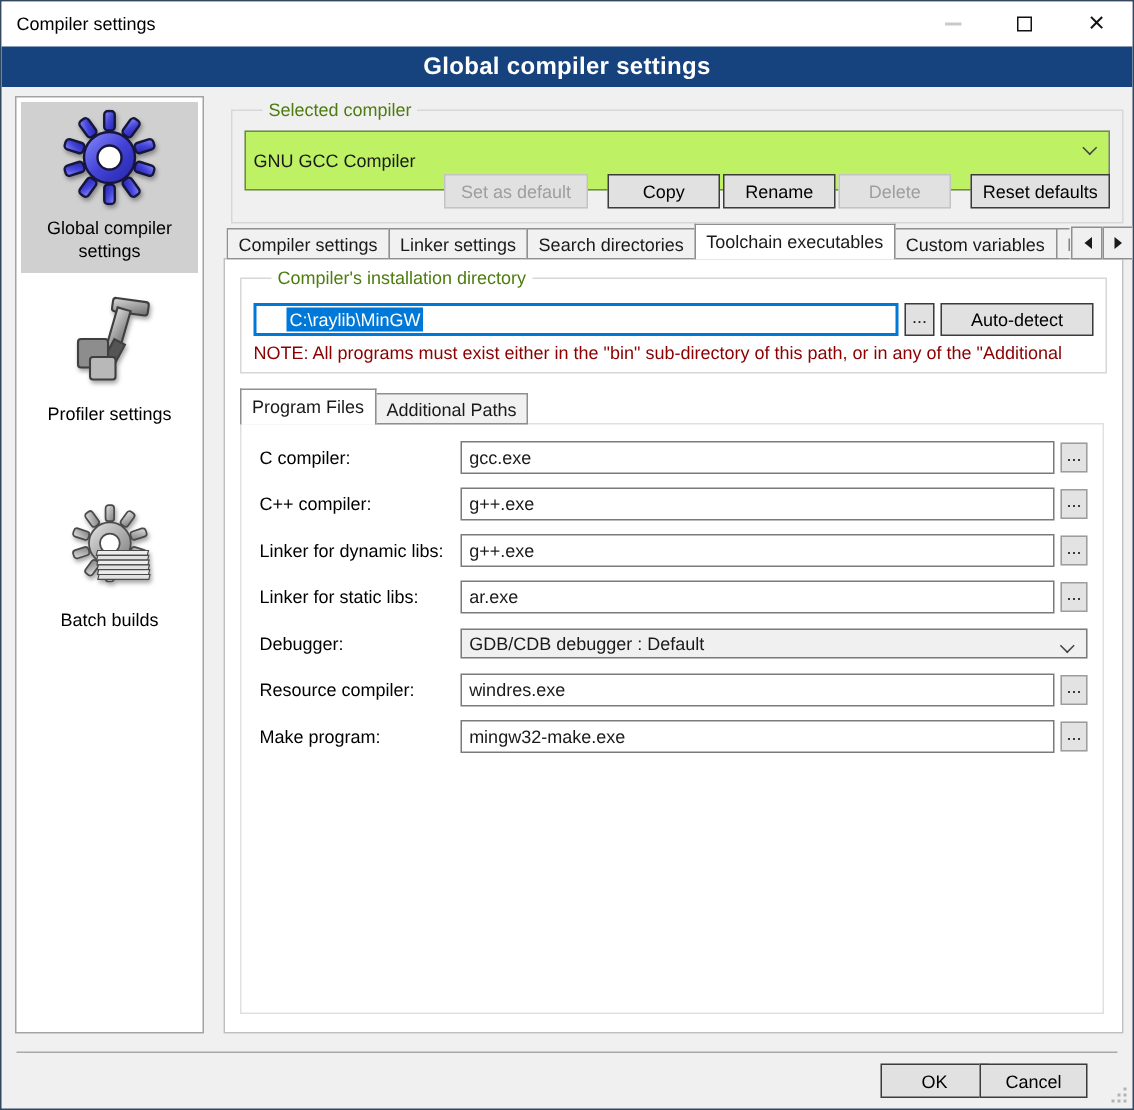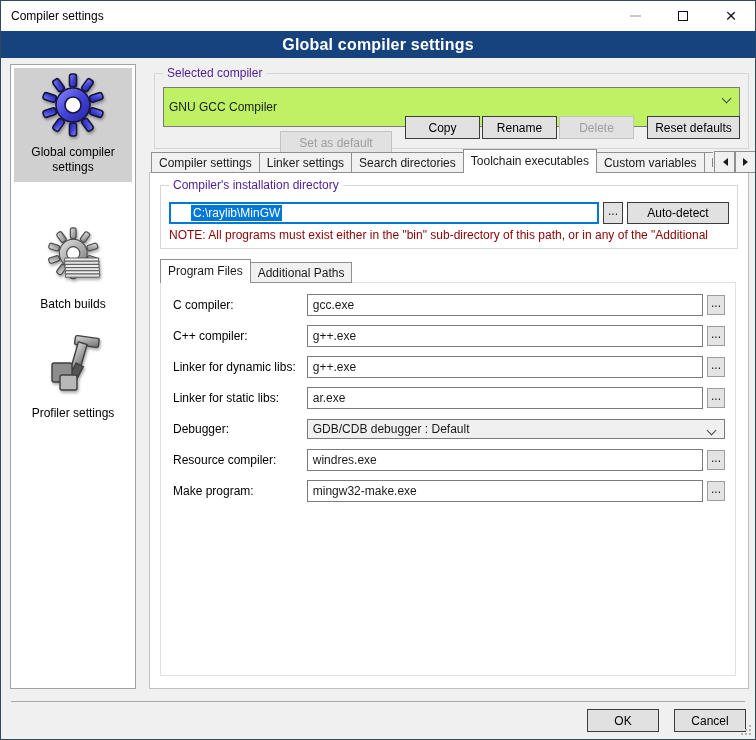--- a/index.html
+++ b/index.html
@@ -31,35 +31,35 @@
   .sb-item{ text-align:center; padding:5px 2px 7px 2px; }
   .sb-item.selected{ background:#d0d0d0; }
   .sb-item + .sb-item{ margin-top:10px; }
   .sb-item.last{ margin-top:38px; }
   .sb-icon{ display:inline-block; width:64px; height:64px; }
   .sb-icon svg{ filter:drop-shadow(1px 2px 1.5px rgba(0,0,0,.35)); }
   .sb-label{ margin-top:5px; line-height:15px; color:#000; }
 
   
   .groupbox{ position:absolute; border:1px solid #d7d7d7; }
-  .gb-label{ position:absolute; top:-8px; left:8px; padding:0 4px; color:#4c1d95; }
+  .gb-label{ position:absolute; top:-8px; left:20px; padding:0 4px; color:#4d7c0f; }
   .gb-outer{ left:153px; top:72px; width:595px; height:76px; background:#f0f0f0; }
   .gb-outer .gb-label{ background:#f0f0f0; }
 
   .combo{ position:relative; background:#bef264; border:1px solid #7b7b7b; height:40px;
           display:flex; align-items:center; padding:0 24px 0 5px; }
   .combo .chev{ position:absolute; right:9px; top:7px; width:7px; height:7px;
                 border-right:1px solid #444; border-bottom:1px solid #444; transform:rotate(45deg); }
   .compiler-combo{ position:absolute; left:8px; top:13px; right:8px; }
 
   .btnrow{ position:absolute; left:8px; right:8px; top:42px; height:23px; display:flex; justify-content:flex-end; }
   .btn{ background:#e1e1e1; border:1px solid #3c3c3c; height:23px; display:flex; align-items:center;
         justify-content:center; color:#000; cursor:default; }
   .btn.disabled{ border-color:#c3c3c3; color:#9e9e9e; }
-  .b-setdef{ width:112px; margin-right:13px;margin-top:15px; }
+  .b-setdef{ width:96px; margin-right:13px; }
   .b-copy,.b-rename,.b-delete{ width:75px; }
   .b-rename{ margin-left:2px; } .b-delete{ margin-left:2px; }
   .b-reset{ width:93px; margin-left:13px; }
 
   
   .tabstrip{ position:absolute; display:flex; align-items:flex-end; z-index:3; }
   .main-tabstrip{ left:150px; top:148px; height:24px; width:562px; overflow:hidden; }
   .tab{ height:21px; line-height:20px; padding:0 7px; background:#f1f1f1; border:1px solid #8f8f8f;
         margin-left:-1px; white-space:nowrap; z-index:3; }
   .tab:first-child{ margin-left:0; }
@@ -95,21 +95,21 @@
   .fbrowse{ width:18px; height:20px; margin-left:4px; background:#e3e3e3; border:1px solid #9d9d9d;
             display:flex; align-items:center; justify-content:center; padding-bottom:5px; cursor:default; }
   .fselect{ width:419px; height:20px; background:#f0f0f0; border:1px solid #7b7b7b; position:relative;
             display:flex; align-items:center; padding:0 24px 0 5px; }
   .fselect .chev{ position:absolute; right:9px; top:7px; width:7px; height:7px;
                   border-right:1px solid #444; border-bottom:1px solid #444; transform:rotate(45deg); }
 
   
   .divider{ position:absolute; left:10px; right:10px; top:700px; height:0; border-top:1px solid #a8a8a8; }
   .ok-btn{ position:absolute; left:586px; top:708px; width:72px; height:23px; }
-  .cancel-btn{ position:absolute; left:673px; top:708px; width:72px; height:23px; }
+  .cancel-btn{ position:absolute; left:652px; top:708px; width:72px; height:23px; }
   .grip{ position:absolute; right:4px; bottom:4px; width:10px; height:10px; }
   .grip::before{ content:""; position:absolute; right:0; bottom:0; width:2px; height:2px; background:#b3b3b3;
     box-shadow:-4px 0 0 #b3b3b3, -8px 0 0 #b3b3b3, 0 -4px 0 #b3b3b3, -4px -4px 0 #b3b3b3, 0 -8px 0 #b3b3b3; }
 </style>
 </head>
 <body>
 
 <div class="window">
 
   <div class="titlebar">
@@ -154,20 +154,41 @@
               <rect x="28.5" y="1" width="7" height="13" rx="2.5" transform="rotate(252 32 32)"></rect>
               <rect x="28.5" y="1" width="7" height="13" rx="2.5" transform="rotate(288 32 32)"></rect>
               <rect x="28.5" y="1" width="7" height="13" rx="2.5" transform="rotate(324 32 32)"></rect>
             </g>
             <circle cx="32" cy="32" r="17"></circle>
             <circle cx="32" cy="32" r="8" fill="#ffffff"></circle>
           </g>
         </svg>
       </span>
       <div class="sb-label">Global compiler settings</div>
+    </div>
+
+    <div class="sb-item">
+      <span class="sb-icon">
+        <svg width="64" height="64" viewBox="0 0 64 64">
+          <defs>
+              <linearGradient id="mg1" x1="0" y1="0" x2="1" y2="1">
+            <stop offset="0" stop-color="#d9d9d9"></stop>
+                <stop offset="1" stop-color="#6e6e6e"></stop>
+          </linearGradient>
+            </defs>
+          <g stroke="#3f3f3f" stroke-width="1.4">
+            <rect x="34" y="3" width="24" height="9" rx="2" fill="url(#mg1)" transform="rotate(8 46 7)"></rect>
+            <rect x="37" y="9" width="9" height="27" fill="url(#mg1)" transform="rotate(16 41 10)"></rect>
+            <rect x="31" y="30" width="8" height="16" fill="#555" transform="rotate(28 35 38)"></rect>
+            <rect x="11" y="29" width="20" height="19" rx="2" fill="#8d8d8d"></rect>
+            <rect x="19" y="41" width="17" height="15" rx="2" fill="#b8b8b8"></rect>
+          </g>
+        </svg>
+      </span>
+      <div class="sb-label">Profiler settings</div>
     </div>
 
     <div class="sb-item last">
       <span class="sb-icon">
         <svg width="64" height="64" viewBox="0 0 64 64">
           <defs>
               <linearGradient id="gg1" x1="0" y1="0" x2="1" y2="1">
             <stop offset="0" stop-color="#e3e3e3"></stop>
                 <stop offset="1" stop-color="#7c7c7c"></stop>
           </linearGradient>
@@ -193,41 +214,20 @@
               <rect x="2" y="6.4" width="34" height="3.2" fill="#ededed"></rect>
               <rect x="3" y="9.6" width="34" height="3.2" fill="#e2e2e2"></rect>
               <rect x="4" y="12.8" width="34" height="3.2" fill="#ededed"></rect>
               <rect x="5" y="16" width="34" height="3.2" fill="#e2e2e2"></rect>
             </g>
           </g>
         </svg>
       </span>
       <div class="sb-label">Batch builds</div>
     </div>
-
-    <div class="sb-item">
-      <span class="sb-icon">
-        <svg width="64" height="64" viewBox="0 0 64 64">
-          <defs>
-              <linearGradient id="mg1" x1="0" y1="0" x2="1" y2="1">
-            <stop offset="0" stop-color="#d9d9d9"></stop>
-                <stop offset="1" stop-color="#6e6e6e"></stop>
-          </linearGradient>
-            </defs>
-          <g stroke="#3f3f3f" stroke-width="1.4">
-            <rect x="34" y="3" width="24" height="9" rx="2" fill="url(#mg1)" transform="rotate(8 46 7)"></rect>
-            <rect x="37" y="9" width="9" height="27" fill="url(#mg1)" transform="rotate(16 41 10)"></rect>
-            <rect x="31" y="30" width="8" height="16" fill="#555" transform="rotate(28 35 38)"></rect>
-            <rect x="11" y="29" width="20" height="19" rx="2" fill="#8d8d8d"></rect>
-            <rect x="19" y="41" width="17" height="15" rx="2" fill="#b8b8b8"></rect>
-          </g>
-        </svg>
-      </span>
-      <div class="sb-label">Profiler settings</div>
-    </div>
   </div>
 
   <div class="groupbox gb-outer">
     <span class="gb-label">Selected compiler</span>
     <div class="combo compiler-combo">
       <span>GNU GCC Compiler</span>
       <span class="chev"></span>
     </div>
     <div class="btnrow">
       <div class="btn disabled b-setdef">Set as default</div>

